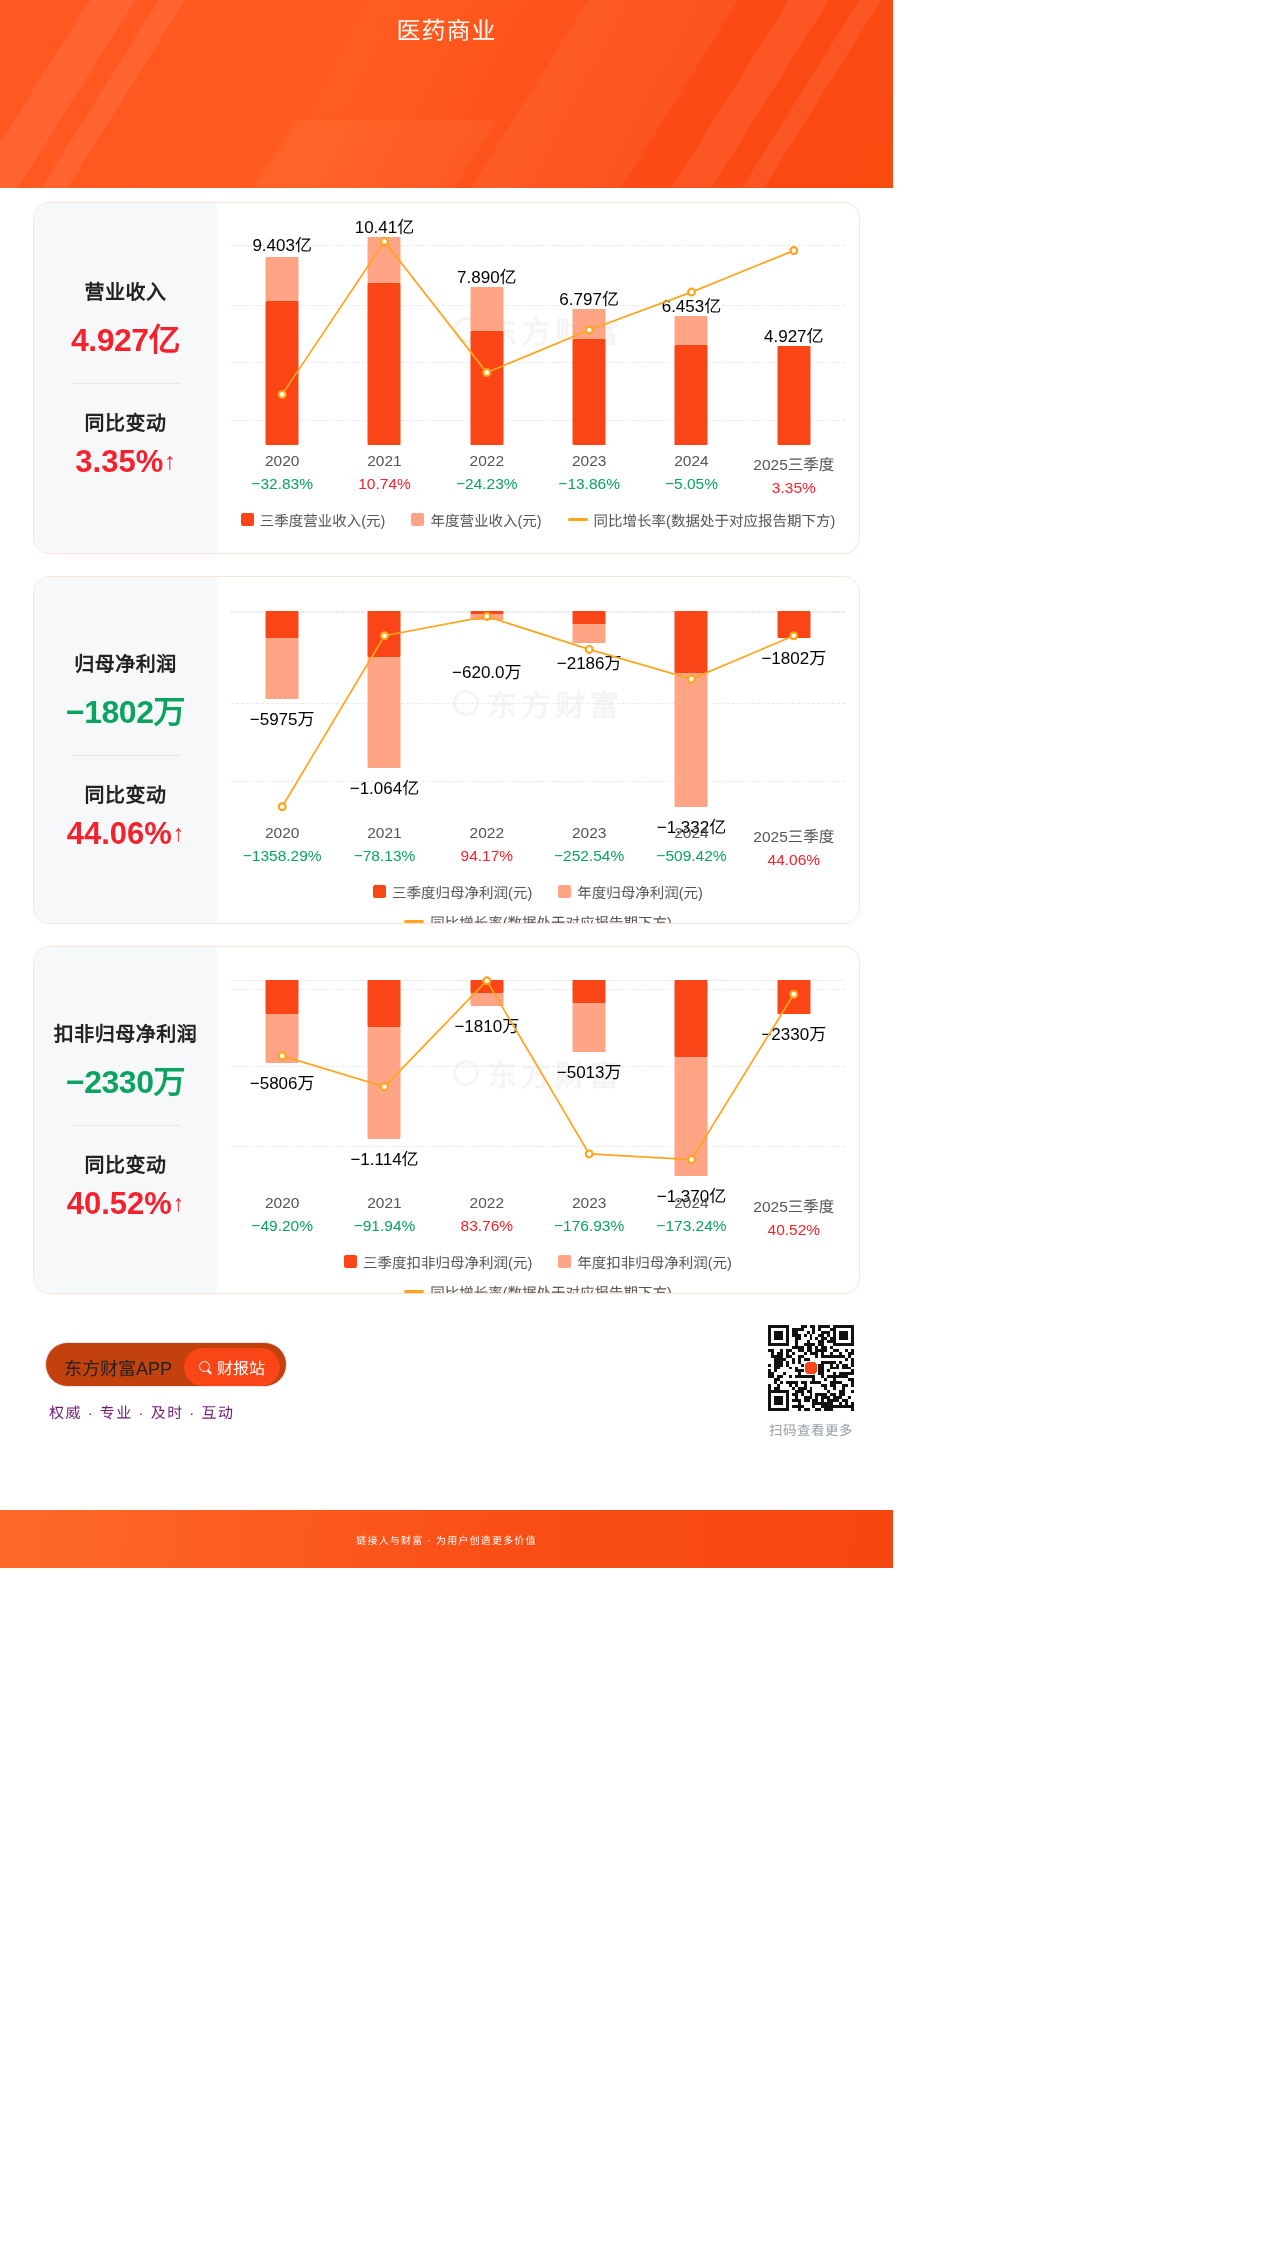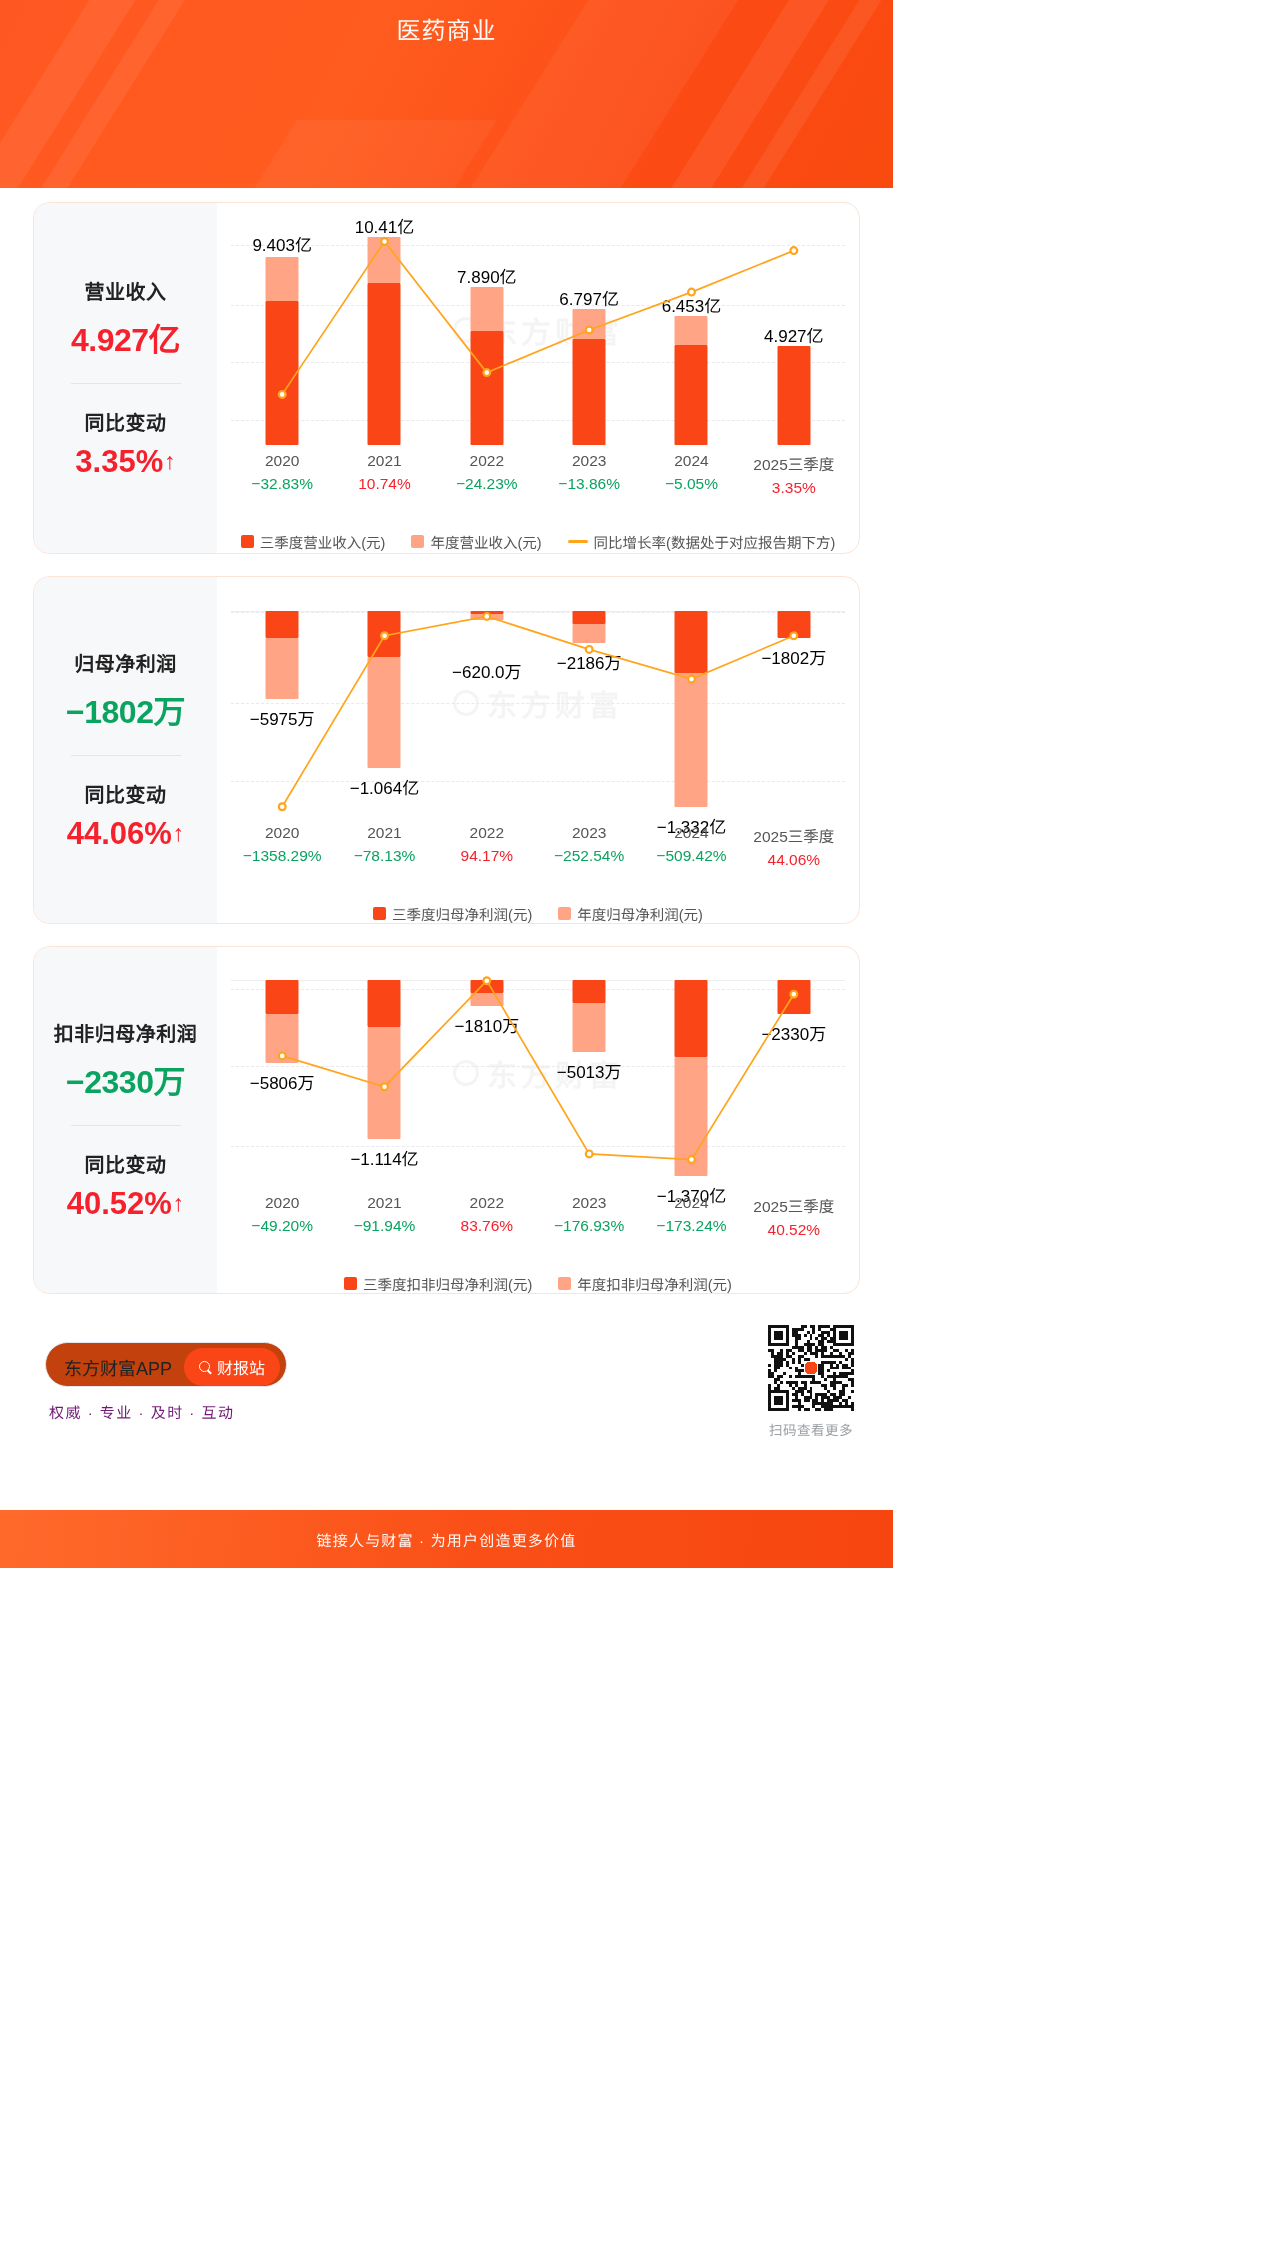--- a/index.html
+++ b/index.html
@@ -104,21 +104,21 @@
   .axis-year { font-size:15.5px; color:#555; white-space:nowrap; }
   .axis-pct  { font-size:15.5px; margin-top:5px; white-space:nowrap; }
   .pct-neg { color:#0ba360; }
   .pct-pos { color:#f5222d; }
 
   
   .legend {
     display:flex; flex-wrap:wrap; justify-content:center;
     gap:9px 26px; margin-top:12px; padding:0 4px;
   }
-  .lg-item { display:flex; align-items:center; gap:6px; font-size:14.5px; color:#555; white-space:nowrap;margin-top:22px; }
+  .lg-item { display:flex; align-items:center; gap:6px; font-size:14.5px; color:#555; white-space:nowrap; }
   .lg-sq { width:13px; height:13px; border-radius:2px; flex:0 0 13px; }
   .lg-sq.q { background:#fa4516; }
   .lg-sq.y { background:#ffa585; }
   .lg-ln { width:20px; height:3px; background:#ffa41b; border-radius:2px; flex:0 0 20px; }
 
   
   .wm {
     position:absolute; left:50%; top:50%;
     transform:translate(-50%,-50%);
     font-size:30px; color:rgba(170,170,170,.13);
@@ -156,21 +156,21 @@
   .f-right { text-align:center; padding-right:6px; }
   .qr { width:86px; height:86px; display:block; }
   .qr-cap { font-size:13.5px; color:#9aa0a6; margin-top:8px; letter-spacing:.5px; }
 
   
   .bottombar {
     position:absolute; left:0; bottom:0; width:893px; height:58px;
     background:linear-gradient(96deg,#ff6a2b 0%,#fa4f17 55%,#f7450f 100%);
     display:flex; align-items:center; justify-content:center;
   }
-  .bottombar span { color:#fff; font-size:15px; letter-spacing:1.2px; opacity:.96; }
+  .bottombar span { color:#fff; font-size:10px; letter-spacing:1.2px; opacity:.96; }
 </style>
 </head>
 <body>
 
 <div class="page">
 
   <div class="header">
     <div class="hdr-streak s1"></div>
     <div class="hdr-streak s2"></div>
     <div class="hdr-streak s3"></div>

